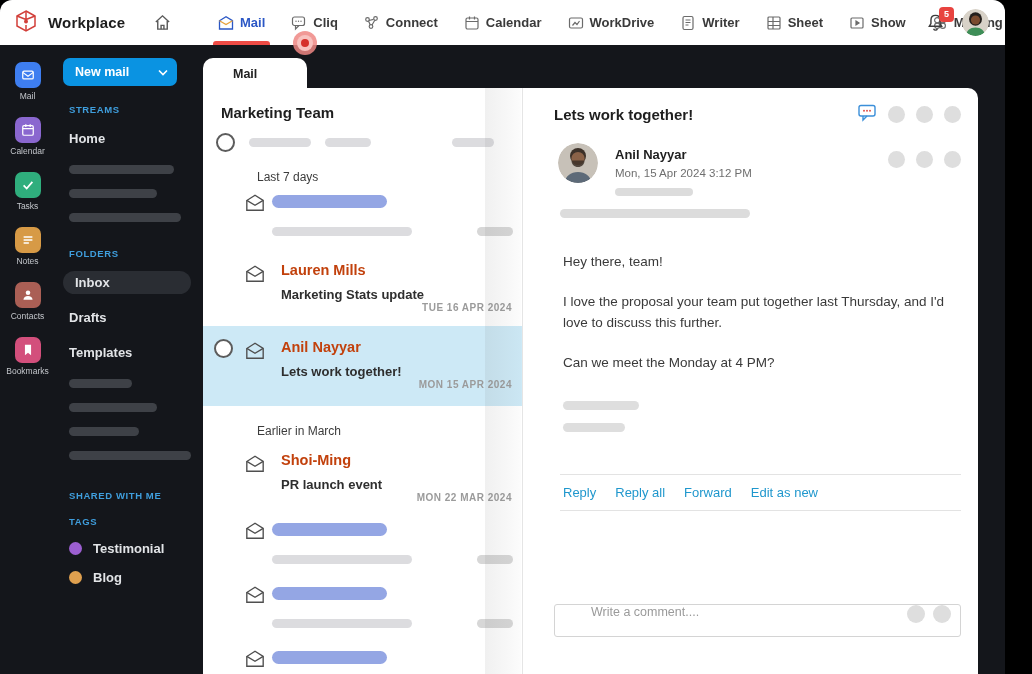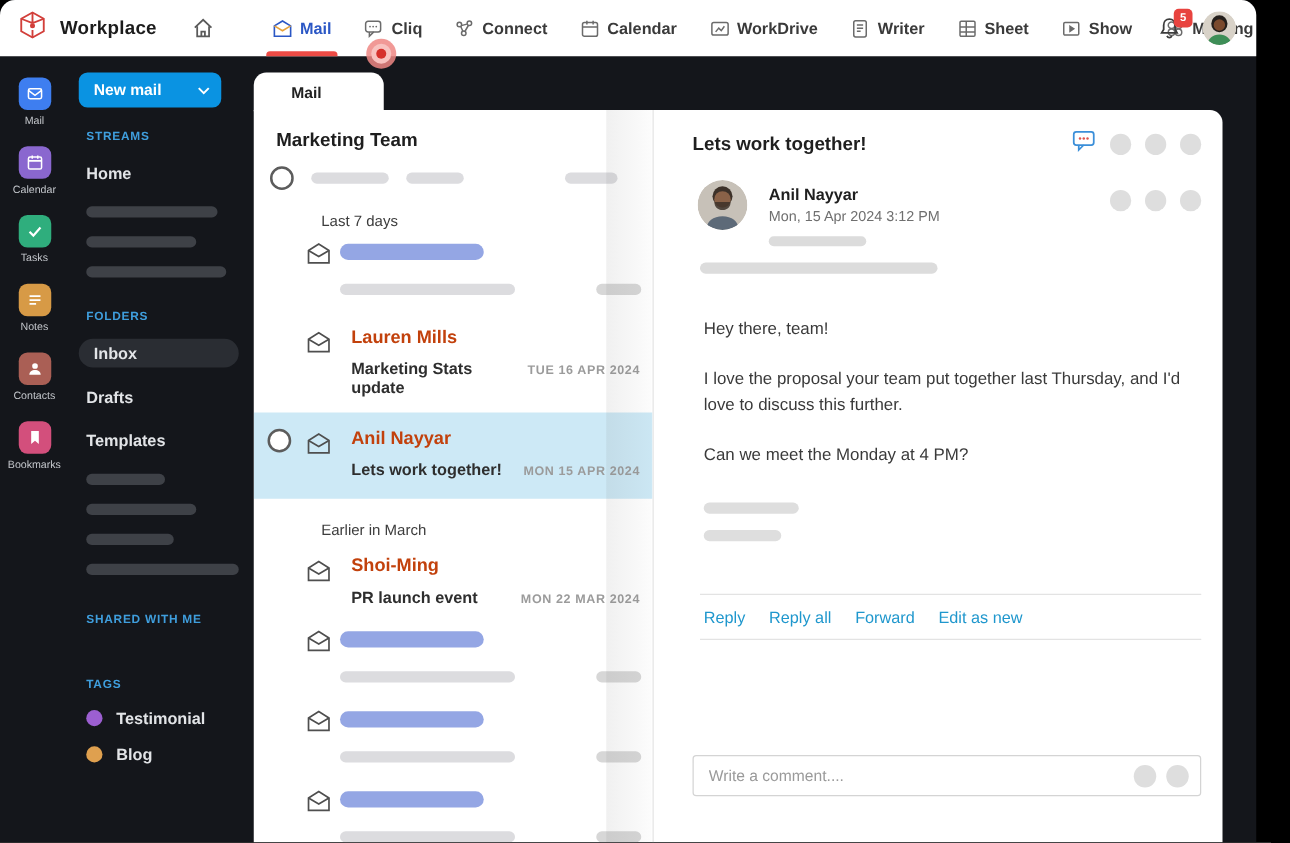--- a/index.html
+++ b/index.html
@@ -55,21 +55,21 @@
   .ml-toolbar { display:flex; align-items:center; margin:12px 28px 0 13px; }
   .circle { width:19px; height:19px; border:2px solid #5c5c5c; border-radius:50%; background:#fff; cursor:pointer; flex:none; }
   .sk { height:9px; border-radius:5px; background:#dcdcdf; }
   .ml-toolbar .sk.a { width:62px; margin-left:14px; }
   .ml-toolbar .sk.b { width:46px; margin-left:14px; }
   .ml-toolbar .sk.c { width:42px; margin-left:auto; }
   .group-label { margin:18px 0 4px 18px; font-size:12px; font-weight:400; color:#3c3c3c;padding-left:36px; }
   .mrow { position:relative; padding:10px 10px 13px 78px; cursor:pointer; }
   .mrow .env { position:absolute; left:41px; top:12px; }
   .mrow .sender { font-size:14.5px; font-weight:700; color:#c2410c; }
-  .mrow .subline { display:flex; align-items:baseline; margin-top:9px; }
+  .mrow .subline { display:flex; align-items:baseline; margin-top:9px;flex-direction:column; }
   .mrow .subject { font-size:13px; font-weight:700; color:#2e2e2e; }
   .mrow .mdate { margin-left:auto; font-size:10px; font-weight:600; color:#9b9b9b; letter-spacing:.5px; white-space:nowrap; }
   .mrow.selected { background:#cde9f6; padding-top:13px; padding-bottom:16px; }
   .mrow.selected .env { top:15px; }
   .mrow .rowcircle { position:absolute; left:11px; top:13px; }
   .mskel { position:relative; height:64px; }
   .mskel .env { position:absolute; left:41px; top:5px; }
   .mskel .blue { position:absolute; left:69px; top:7px; width:115px; height:13px; border-radius:7px; background:#94a6e4; }
   .mskel .gray { position:absolute; left:69px; top:39px; width:140px; height:9px; border-radius:5px; background:#dcdcdf; }
   .mskel .chip { position:absolute; right:9px; top:39px; width:36px; height:9px; border-radius:5px; background:#d7d7d7; }
@@ -89,21 +89,21 @@
   .sender-row .d-icons { align-self:flex-start; margin-top:8px; }
   .long-sk { width:190px; height:9px; border-radius:5px; background:#dcdcdc; margin:13px 0 0 6px; }
   .body-text { margin:34px 0 0 9px; font-size:13.5px; color:#3a3a3a; line-height:1.55; }
   .body-text p { margin-bottom:19px; max-width:445px; }
   .sig-sk1 { width:76px; height:9px; border-radius:5px; background:#dedede; margin:27px 0 0 9px; }
   .sig-sk2 { width:62px; height:9px; border-radius:5px; background:#dedede; margin:13px 0 0 9px; }
   .hr { border-top:1px solid #e3e3e3; margin:42px 0 0 6px; }
   .actions { display:flex; gap:19px; padding:10px 0 10px 9px;align-items:center; }
   .actions a { font-size:13px; color:#1f97cd; text-decoration:none; cursor:pointer; }
   .hr2 { border-top:1px solid #e3e3e3; margin-left:6px; }
-  .comment-box { position:absolute; left:30px; right:17px; bottom:37px; height:33px; border:1px solid #d4d4d4; border-radius:3px; display:flex; align-items:center; background:#fff; }
+  .comment-box { position:absolute; left:30px; right:17px; bottom:37px; height:33px; border:1px solid #d4d4d4; border-radius:3px; display:flex; align-items:flex-start; background:#fff;padding-left:24px; }
   .comment-box input { flex:1; border:none; outline:none; font-family:"Liberation Sans",sans-serif; font-size:12.5px; color:#444; padding:0 12px; background:transparent; }
   .comment-box input::placeholder { color:#9a9a9a; }
   .comment-box .gcirc { width:18px; height:18px; }
   .comment-box .gset { display:flex; gap:8px; margin-right:9px; }
 </style>
 </head>
 <body>
 
 <div class="stage">
   <div class="window">
@@ -302,21 +302,21 @@
       <div class="side-item pill">Inbox</div>
       <div class="side-item">Drafts</div>
       <div class="side-item">Templates</div>
       <div class="sk-dark" style="width:63px"></div>
       <div class="sk-dark" style="width:88px"></div>
       <div class="sk-dark" style="width:70px"></div>
       <div class="sk-dark" style="width:122px"></div>
 
       <div class="sec-label" style="margin-top:30px">SHARED WITH ME</div>
 
-      <div class="sec-label" style="margin-top:41px">TAGS</div>
+      <div class="sec-label" style="margin-top:15px">TAGS</div>
       <div class="tag-row">
         <span class="tag-dot" style="background:#9c5fd1"></span>
         <span class="tag-label">Testimonial</span>
       </div>
       <div class="tag-row">
         <span class="tag-dot" style="background:#dfa04f"></span>
         <span class="tag-label">Blog</span>
       </div>
     </div>
 

